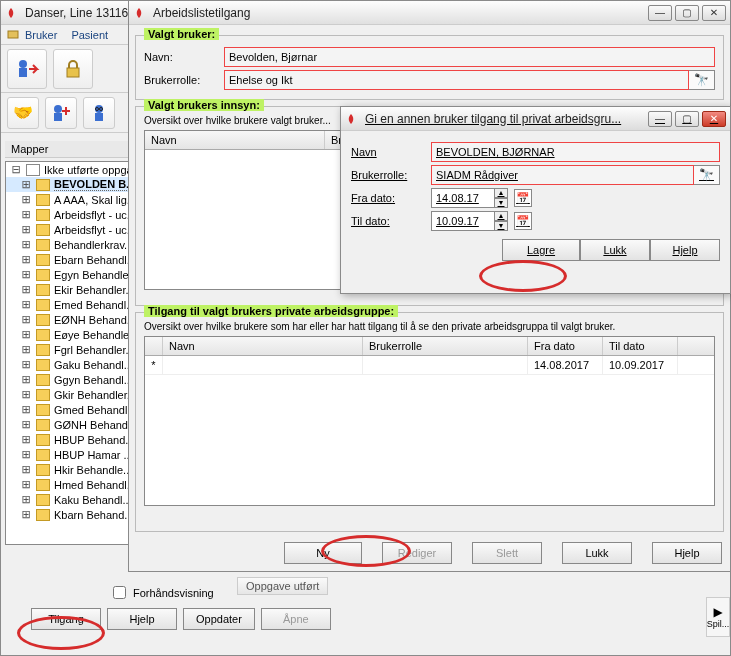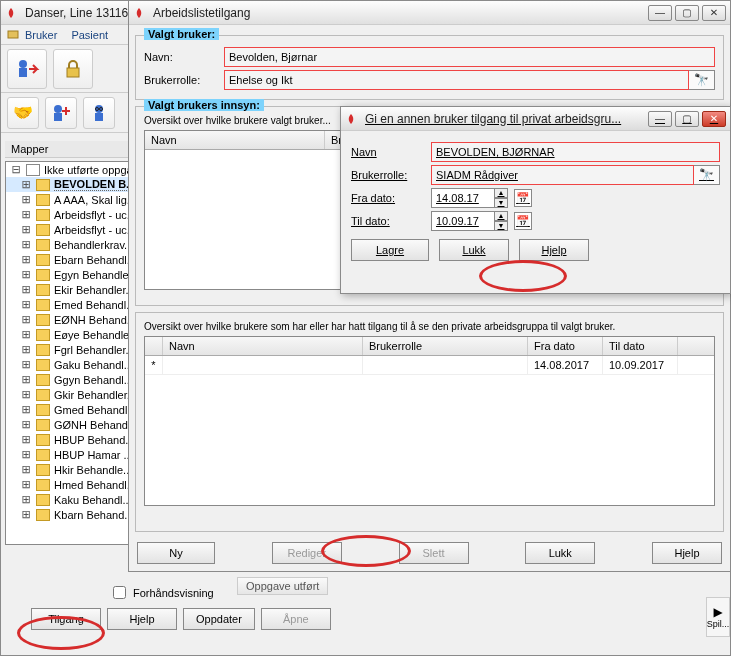--- a/index.html
+++ b/index.html
@@ -92,41 +92,41 @@
     height:22px;min-width:70px;padding:0 12px;
     border:1px solid #888;background:linear-gradient(#fafafa,#e3e3e3);
     font-size:11px;cursor:pointer;
   }
   .btn:disabled { color:#999; }
   .oval { position:absolute; border:3px solid #d62c2c; border-radius:50%; pointer-events:none;}
   .groupbox {
     border:1px solid #bbb;margin:6px;padding:8px 8px 6px 8px;position:relative;
   }
   .groupbox > .legend {
-    position:absolute;top:-8px;left:8px;background:#7dd3fc;padding:0 4px;font-weight:bold;
+    position:absolute;top:-8px;left:8px;background:#bef264;padding:0 4px;font-weight:bold;
   }
   .form-row { display:flex;align-items:center;margin:3px 0;}
   .form-row .lbl { width:80px;}
   .form-row .input {
     flex:1;height:20px;border:1px solid #ef4444;background:#fff;padding:1px 4px;
     font-size:11px;display:flex;align-items:center;
   }
   .form-row .input.ro { background:#f4f4f4;}
   .bino {
     width:26px;height:20px;border:1px solid #898989;border-left:none;background:#fafafa;
     display:flex;align-items:center;justify-content:center;font-size:12px;cursor:pointer;
   }
   .grid {
     border:1px solid #888;background:#fff;height:160px;margin-top:4px;
   }
   .grid-header { display:flex;background:linear-gradient(#f7f7f7,#e5e5e5);border-bottom:1px solid #aaa;}
   .grid-header .col { padding:3px 6px;border-right:1px solid #ccc;font-size:11px;}
   .grid-row { display:flex;border-bottom:1px solid #eee;}
   .grid-row .col { padding:3px 6px;border-right:1px solid #eee;font-size:11px;}
-  .btn-row { display:flex;gap:10px;margin:10px 8px 6px;}
+  .btn-row { display:flex;justify-content:flex-end;margin:10px 8px 6px;}
   .date-input {
     width:64px;height:20px;border:1px solid #898989;background:#fff;padding:1px 4px;font-size:11px;
   }
   .spinner { display:flex;flex-direction:column;margin-left:-1px;}
   .spinner div { width:14px;height:10px;border:1px solid #888;background:#eee;font-size:7px;text-align:center;line-height:8px;cursor:pointer;}
   .cal-icon { width:18px;height:18px;border:1px solid #888;background:#fff;margin-left:6px;display:flex;align-items:center;justify-content:center;font-size:11px;cursor:pointer;}
   .oppgave-btn {
     position:absolute;height:18px;padding:0 8px;border:1px solid #ccc;background:linear-gradient(#fafafa,#e6e6e6);font-size:11px;color:#555;
   }
 </style>
@@ -364,40 +364,41 @@
     <div style="font-size:10px;margin-bottom:4px;">Oversikt over hvilke brukere valgt bruker...</div>
     <div class="grid" style="height:160px;">
       <div class="grid-header">
         <div class="col" style="width:180px;">Navn</div>
         <div class="col" style="width:60px;">Bru...</div>
       </div>
     </div>
   </div>
 
   <div class="groupbox" style="height:220px;">
+    <div class="legend">Tilgang til valgt brukers private arbeidsgruppe:</div>
     <div style="font-size:10px;margin-bottom:4px;">Oversikt over hvilke brukere som har eller har hatt tilgang til å se den private arbeidsgruppa til valgt bruker.</div>
     <div class="grid" style="height:170px;">
       <div class="grid-header">
         <div class="col" style="width:18px;"></div>
         <div class="col" style="width:200px;">Navn</div>
         <div class="col" style="width:165px;">Brukerrolle</div>
         <div class="col" style="width:75px;">Fra dato</div>
         <div class="col" style="width:75px;">Til dato</div>
       </div>
       <div class="grid-row">
         <div class="col" style="width:18px;text-align:center;">*</div>
         <div class="col" style="width:200px;"></div>
         <div class="col" style="width:165px;"></div>
         <div class="col" style="width:75px;">14.08.2017</div>
         <div class="col" style="width:75px;">10.09.2017</div>
       </div>
     </div>
   </div>
 
-  <div class="btn-row" style="justify-content:space-between;gap:20px;">
+  <div class="btn-row" style="justify-content:flex-end;gap:20px;">
     <button class="btn" style="min-width:78px;">Ny</button>
     <button class="btn" disabled="">Rediger</button>
     <button class="btn" disabled="">Slett</button>
     <button class="btn">Lukk</button>
     <button class="btn">Hjelp</button>
   </div>
   <div class="oval" style="left:192px;top:534px;width:90px;height:32px;"></div>
 </div>
 
 <div class="window" style="left:340px;top:106px;width:391px;height:188px;box-shadow:2px 2px 8px rgba(0,0,0,0.3);text-decoration:underline;">

